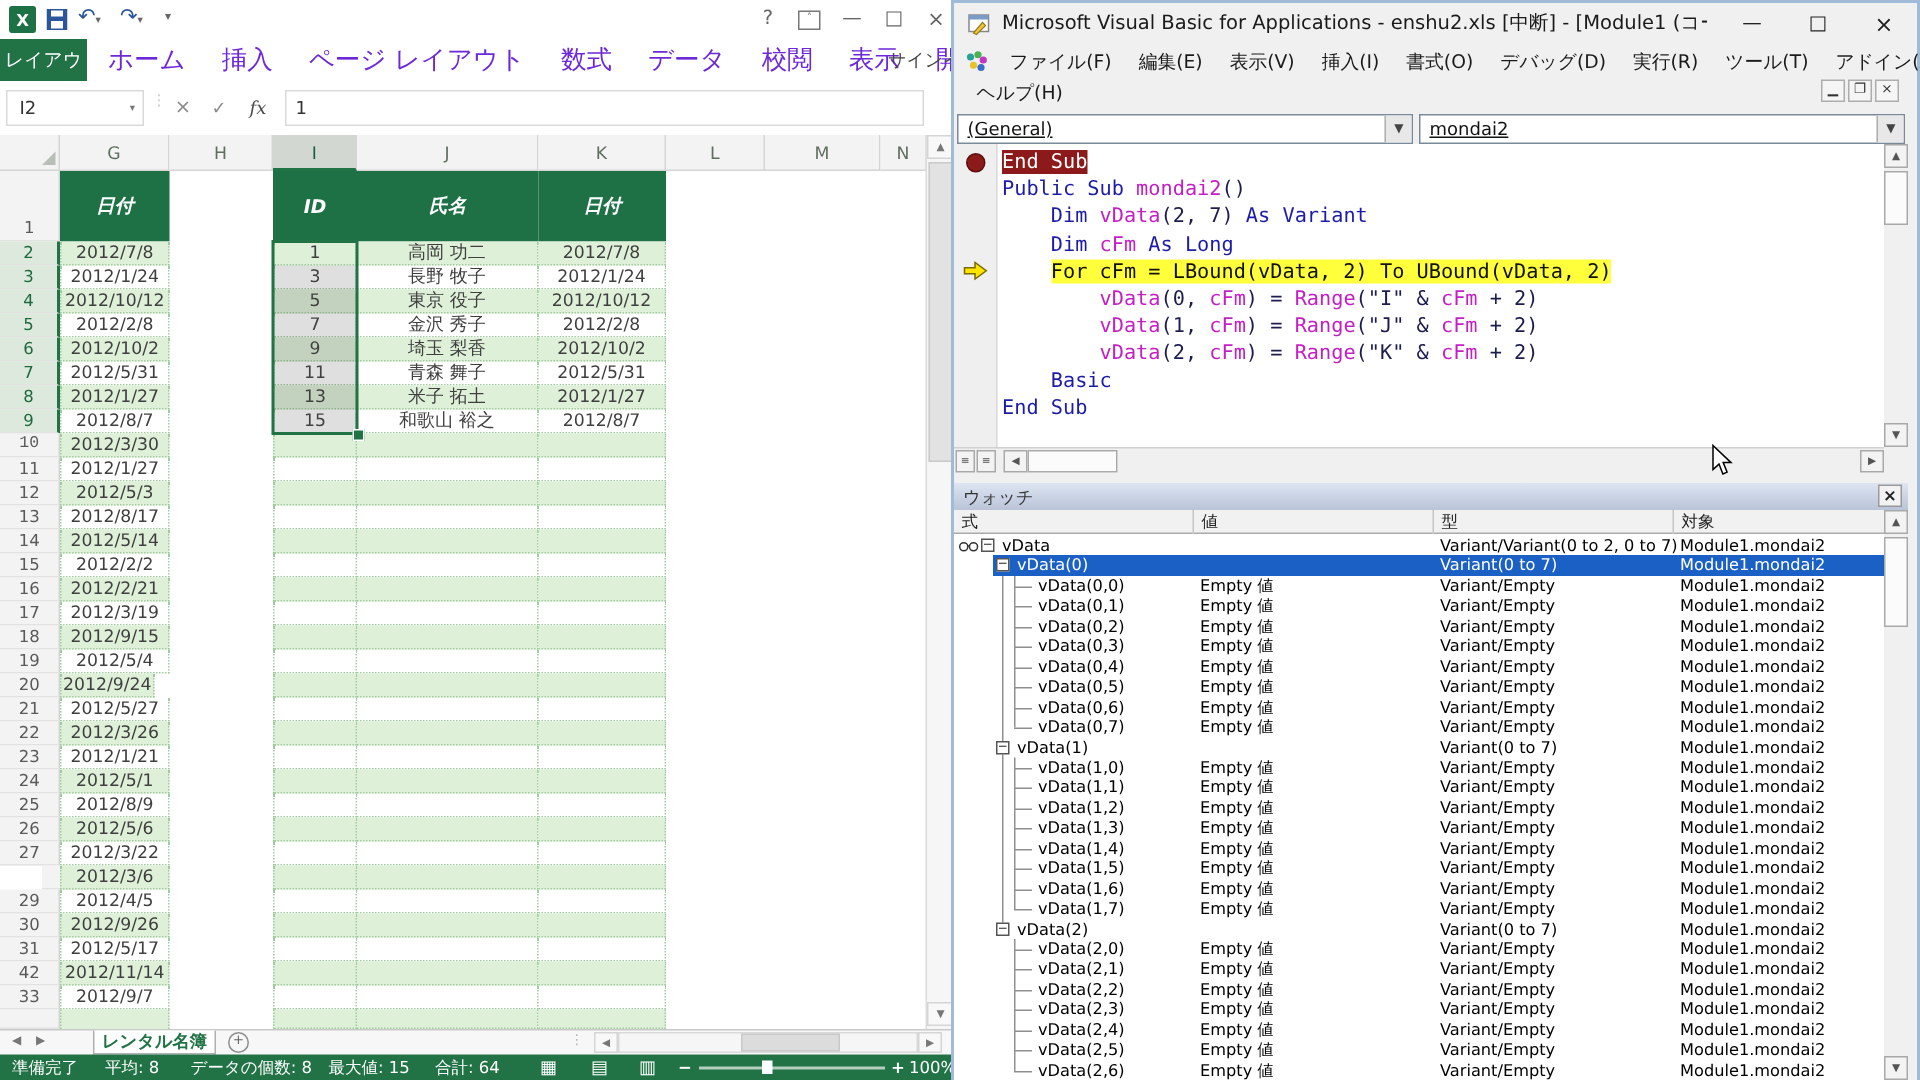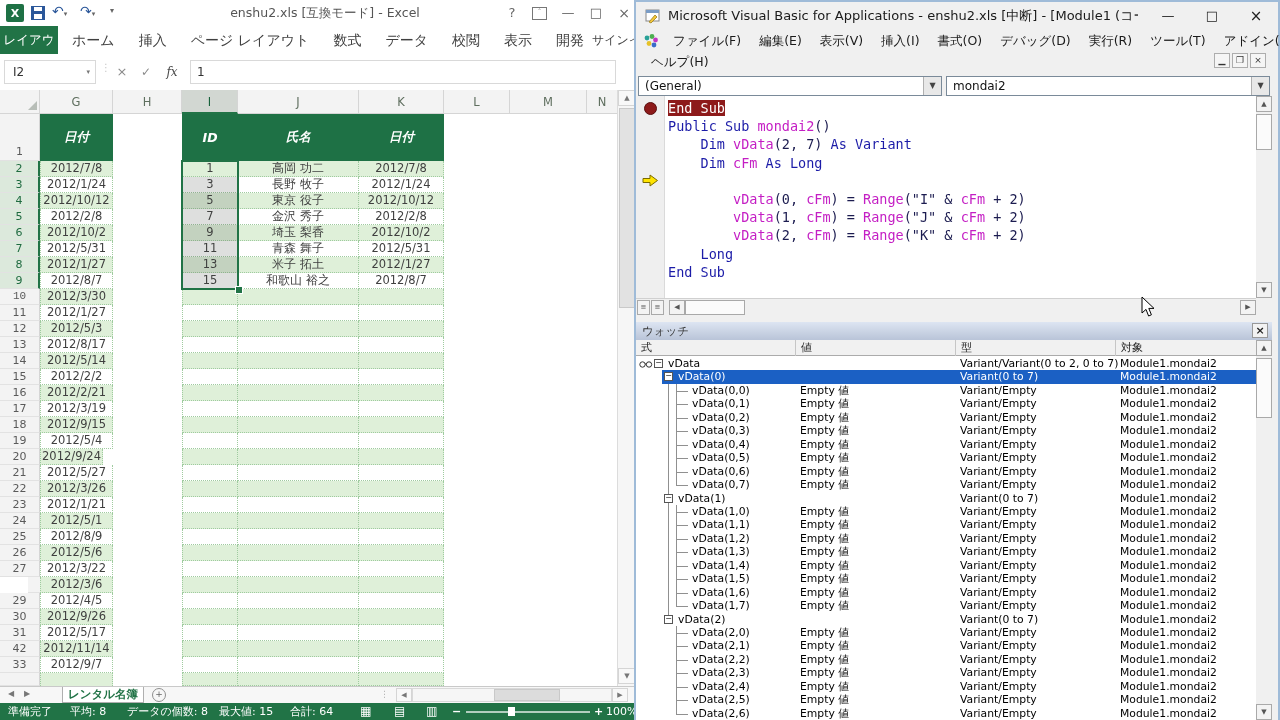--- a/index.html
+++ b/index.html
@@ -11,21 +11,21 @@
   
   #excel{position:absolute;left:0;top:0;width:637px;height:720px;background:#fff;}
   #xl-titlebar{position:absolute;left:0;top:0;width:637px;height:26px;background:#fff;}
   #xl-title{position:absolute;left:170px;top:0;width:310px;height:26px;line-height:26px;
             text-align:center;font-size:12.5px;color:#555;}
   .xl-winbtn{position:absolute;top:0;height:26px;line-height:26px;text-align:center;color:#666;font-size:13px;width:24px;}
   #xl-tabsrow{position:absolute;left:0;top:26px;width:637px;height:28px;background:#fff;}
   #xl-file{position:absolute;left:0;top:0;width:58px;height:28px;background:#217346;color:#fff;
            text-align:center;line-height:28px;font-size:12.5px;}
   #xl-tabs{position:absolute;left:60px;top:0;height:28px;display:flex;}
-  .xl-tab{line-height:28px;padding:0 12px;font-size:14px;color:#404040;white-space:nowrap;}
+  .xl-tab{line-height:28px;padding:0 12px;font-size:17px;color:#6d28d9;white-space:nowrap;}
   #xl-signin{position:absolute;left:592px;top:0;width:45px;height:28px;line-height:28px;
              font-size:12px;color:#444;overflow:hidden;white-space:nowrap;}
   #xl-formula{position:absolute;left:0;top:54px;width:637px;height:36px;background:#fff;
               border-bottom:1px solid #d5d5d5;}
   .fbox{position:absolute;top:6px;height:24px;border:1px solid #d9d9d9;background:#fff;
         font-size:12px;color:#333;line-height:22px;box-sizing:border-box;}
   .fbtn{position:absolute;top:6px;height:24px;line-height:24px;text-align:center;color:#8a8a8a;}
 
   
   #sheet{position:absolute;left:0;top:90px;width:637px;height:596px;overflow:hidden;background:#fff;}
@@ -69,21 +69,21 @@
              font-size:13px;color:#1a1a1a;white-space:nowrap;overflow:hidden;}
   .vwinbtn{position:absolute;top:2px;width:44px;height:28px;line-height:28px;text-align:center;
            color:#222;font-size:13px;}
   #vba-menu1{position:absolute;left:30px;top:30px;height:22px;display:flex;}
   .vmenu{line-height:22px;padding:0 9px;font-size:12.5px;color:#1a1a1a;white-space:nowrap;}
   #vba-menu2{position:absolute;left:8px;top:52px;height:20px;line-height:20px;padding:0 9px;
              font-size:12.5px;color:#1a1a1a;}
   .mdibtn{position:absolute;top:53px;width:16px;height:15px;border:1px solid #adadad;background:#f5f5f5;
           box-sizing:border-box;text-align:center;line-height:12px;font-size:9px;color:#333;}
   .combo{position:absolute;top:76px;height:20px;background:#fff;border:1px solid #7a8a99;
-         box-sizing:border-box;font-size:12px;color:#111;line-height:18px;padding-left:6px;}
+         box-sizing:border-box;font-size:12px;color:#111;line-height:18px;padding-left:6px;text-decoration:underline;}
   .combo .dd{position:absolute;right:0;top:0;width:17px;height:18px;background:#e8e8e8;
              border-left:1px solid #b0b0b0;text-align:center;line-height:17px;font-size:8px;color:#444;}
   #codepane{position:absolute;left:2px;top:96px;width:620px;height:202px;background:#fff;overflow:hidden;}
   #codemargin{position:absolute;left:0;top:0;width:28px;height:202px;background:#efefef;
               border-right:1px solid #dadada;}
   .codeline{position:absolute;left:32px;height:18px;white-space:pre;
             font-family:"DejaVu Sans Mono",monospace;font-size:13.5px;line-height:18px;}
   .cs-k{color:#1c1ca8;}  .cs-m{color:#c41ec4;}  .cs-p{color:#1c1c50;}
   .hl-breakpoint{background:#8d1a1a;color:#fff;}
   .hl-current{background:#ffff3b;color:#111;}
@@ -120,21 +120,20 @@
           <text x="9" y="13" font-size="11" font-weight="bold" fill="#fff" text-anchor="middle" font-family="DejaVu Sans,sans-serif">X</text>
         </svg>
       <svg class="abs" style="left:31px;top:6px" width="14" height="14">
           <rect x="0" y="0" width="14" height="14" fill="#2b579a"></rect>
           <rect x="3" y="1" width="8" height="4" fill="#fff"></rect>
           <rect x="3" y="8" width="8" height="5" fill="#fff"></rect>
         </svg>
       <div class="abs" style="left:52px;top:3px;font-size:14px;color:#2b579a">↶<span style="font-size:7px;color:#666">▾</span></div>
       <div class="abs" style="left:80px;top:3px;font-size:14px;color:#2b579a">↷<span style="font-size:7px;color:#666">▾</span></div>
       <div class="abs" style="left:110px;top:6px;font-size:8px;color:#666">▾</div>
-      <div id="xl-title" class="nowrap">enshu2.xls  [互換モード] - Excel</div>
       <div class="xl-winbtn" style="left:500px">?</div>
       <div class="abs" style="left:532px;top:7px;width:13px;height:11px;border:1px solid #777;text-align:center;line-height:9px;font-size:7px;color:#777">˄</div>
       <div class="xl-winbtn" style="left:556px">—</div>
       <div class="xl-winbtn" style="left:584px">□</div>
       <div class="xl-winbtn" style="left:612px;font-size:14px">×</div>
     </div>
 
     <div id="xl-tabsrow">
       <div id="xl-file">レイアウト</div>
       <div id="xl-tabs">
@@ -426,25 +425,25 @@
       <div id="codemargin">
           <div style="position: absolute; left: 8px; top: 6px; width: 11px; height: 11px; border-radius: 50%; background: rgb(141, 26, 26); border: 1px solid rgb(90, 15, 15);"></div>
           <svg width="17" height="13" style="position: absolute; left: 6px; top: 78.3px;">
             <path d="M1 4.5 H8 V1 L15.5 6.5 L8 12 V8.5 H1 Z" fill="#ffe400" stroke="#7a6a00" stroke-width="1"></path>
           </svg>
         </div>
     <div class="codeline" style="position: absolute; left: 32px; top: 3px; height: 18px;"><span></span><span class="hl-breakpoint"><span>End Sub</span></span></div>
         <div class="codeline" style="position: absolute; left: 32px; top: 21.2px; height: 18px;"><span></span><span><span class="cs-k">Public Sub </span><span class="cs-m">mondai2</span><span class="cs-p">()</span></span></div>
         <div class="codeline" style="position: absolute; left: 32px; top: 39.4px; height: 18px;"><span>    </span><span><span class="cs-k">Dim </span><span class="cs-m">vData</span><span class="cs-p">(2, 7) </span><span class="cs-k">As Variant</span></span></div>
         <div class="codeline" style="position: absolute; left: 32px; top: 57.6px; height: 18px;"><span>    </span><span><span class="cs-k">Dim </span><span class="cs-m">cFm</span><span class="cs-p"> </span><span class="cs-k">As Long</span></span></div>
-        <div class="codeline" style="position: absolute; left: 32px; top: 75.8px; height: 18px;"><span>    </span></div>
+        <div class="codeline" style="position: absolute; left: 32px; top: 75.8px; height: 18px;"><span>    </span><span class="hl-current"><span>For cFm = LBound(vData, 2) To UBound(vData, 2)</span></span></div>
         <div class="codeline" style="position: absolute; left: 32px; top: 94px; height: 18px;"><span>        </span><span><span class="cs-m">vData</span><span class="cs-p">(0, </span><span class="cs-m">cFm</span><span class="cs-p">) = </span><span class="cs-m">Range</span><span class="cs-p">("I" &amp; </span><span class="cs-m">cFm</span><span class="cs-p"> + 2)</span></span></div>
         <div class="codeline" style="position: absolute; left: 32px; top: 112.2px; height: 18px;"><span>        </span><span><span class="cs-m">vData</span><span class="cs-p">(1, </span><span class="cs-m">cFm</span><span class="cs-p">) = </span><span class="cs-m">Range</span><span class="cs-p">("J" &amp; </span><span class="cs-m">cFm</span><span class="cs-p"> + 2)</span></span></div>
         <div class="codeline" style="position: absolute; left: 32px; top: 130.4px; height: 18px;"><span>        </span><span><span class="cs-m">vData</span><span class="cs-p">(2, </span><span class="cs-m">cFm</span><span class="cs-p">) = </span><span class="cs-m">Range</span><span class="cs-p">("K" &amp; </span><span class="cs-m">cFm</span><span class="cs-p"> + 2)</span></span></div>
-        <div class="codeline" style="position: absolute; left: 32px; top: 148.6px; height: 18px;"><span>    </span><span><span class="cs-k">Long</span></span></div>
+        <div class="codeline" style="position: absolute; left: 32px; top: 148.6px; height: 18px;"><span>    </span><span><span class="cs-k">Basic</span></span></div>
         <div class="codeline" style="position: absolute; left: 32px; top: 166.8px; height: 18px;"><span></span><span><span class="cs-k">End Sub</span></span></div>
       </div>
 
     <div class="vsb" style="left:622px;top:96px;width:16px;height:202px">
       <div class="vsbtn" style="left:0;top:0;width:16px;height:16px;font-size:7px;line-height:14px">▲</div>
       <div class="vsthumb" style="left:0;top:18px;width:16px;height:36px"></div>
       <div class="vsbtn" style="left:0;top:186px;width:16px;height:16px;font-size:7px;line-height:14px">▼</div>
     </div>
 
     <div class="vsb" style="left:2px;top:298px;width:620px;height:18px;border-top:1px solid #d0d0d0">

